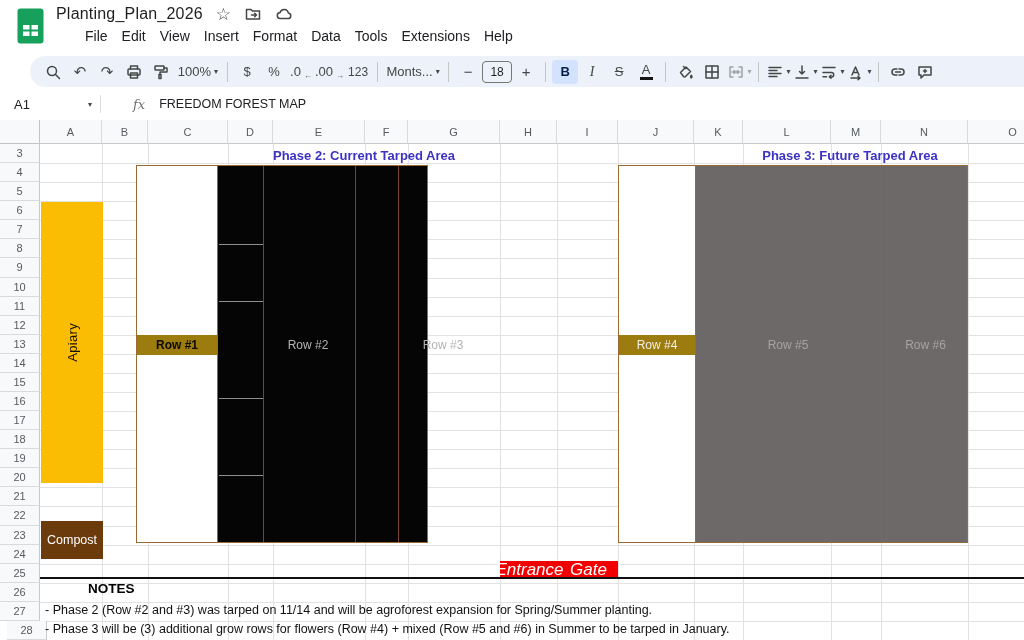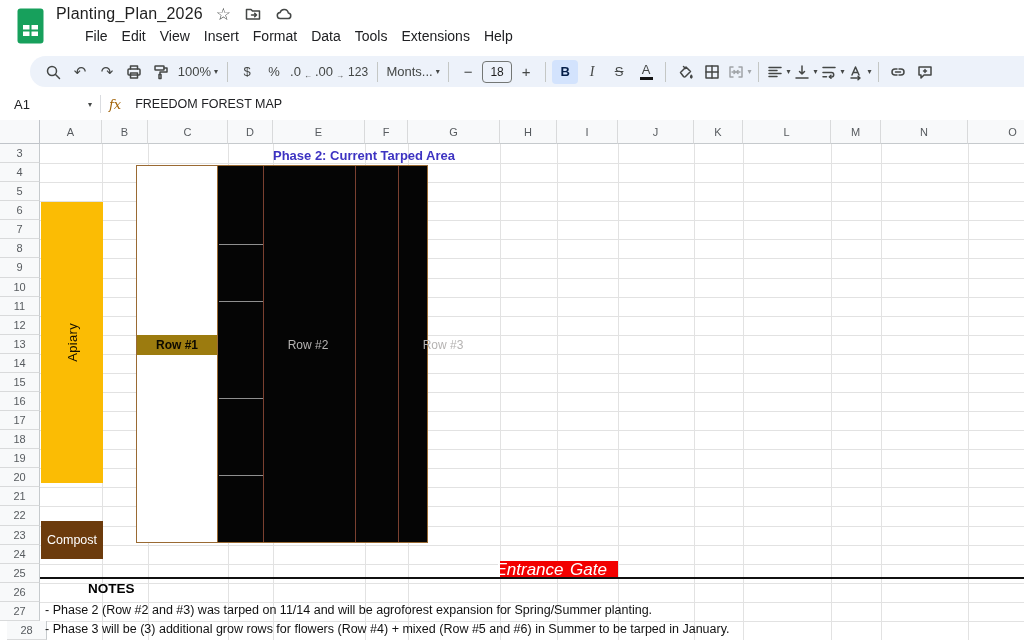--- a/index.html
+++ b/index.html
@@ -29,21 +29,21 @@
   #italic-btn{font-style:italic;font-family:"Liberation Serif",serif;font-size:14px;}
   #strike-btn span{text-decoration:line-through;}
   .a-color{display:flex;flex-direction:column;align-items:center;line-height:1;}
   .a-color .bar{width:13px;height:3px;background:#151515;margin-top:1px;}
   .grayed{opacity:.45;}
 
   
   #fbar{position:absolute;top:88px;left:0;width:100%;height:32px;background:#fff;border-bottom:1px solid #e3e6ea;display:flex;align-items:center;}
   #namebox{width:78px;display:flex;align-items:center;justify-content:space-between;padding:0 8px 0 14px;font-size:13px;color:#202124;}
   .vdiv{width:1px;height:18px;background:#dadce0;}
-  #fx{font-family:"DejaVu Serif",serif;font-style:italic;color:#a16207;font-size:13px;margin:0 14px 0 8px;}
+  #fx{font-family:"DejaVu Serif",serif;font-style:italic;color:#737373;font-size:13px;margin:0 14px 0 32px;}
   #formula-input{font-size:12.5px;color:#202124;flex:1;}
 
   
   #grid{position:absolute;top:120px;left:0;width:1024px;height:520px;overflow:hidden;background:#fff;}
   #corner{position:absolute;left:0;top:0;width:40px;height:24px;background:#f8f9fa;border-right:1px solid #c0c4c9;border-bottom:1px solid #c0c4c9;box-sizing:border-box;z-index:3;}
   .ch{position:absolute;top:0;height:24px;box-sizing:border-box;background:#f8f9fa;border-right:1px solid #d9dadb;border-bottom:1px solid #c6cacd;color:#575b5f;font-size:11px;display:flex;align-items:center;justify-content:center;z-index:2;}
   .rh{position:absolute;left:0;width:40px;box-sizing:border-box;background:#f8f9fa;border-right:1px solid #c6cacd;border-bottom:1px solid #d9dadb;color:#575b5f;font-size:11px;display:flex;align-items:center;justify-content:center;z-index:2;}
   .gl{position:absolute;background:#e2e2e2;z-index:1;}
 
   
@@ -388,20 +388,39 @@
           <span>Row #1</span>
         </div>
       <div class="rowband darklabel" style="left:125px;width:92px;">
           <span>Row #2</span>
         </div>
       <div class="rowband darklabel" style="left:260px;width:92px;">
           <span>Row #3</span>
         </div>
     </div>
 
+    <div id="p3-title" class="ov phase-title">
+        <span>Phase 3: Future Tarped Area</span>
+      </div>
+    <div id="p3-map" class="ov mapbox">
+      <div id="p3-gray" class="fill-abs">
+        <div class="vline v3" style="left:49px;"></div>
+        <div class="vline v3" style="left:137px;"></div>
+        <div class="vline v3" style="left:187px;"></div>
+      </div>
+      <div id="row4" class="rowband gold">
+          <span>Row #4</span>
+        </div>
+      <div class="rowband graylabel" style="left:125px;width:88px;">
+          <span>Row #5</span>
+        </div>
+      <div class="rowband graylabel" style="left:263px;width:87px;">
+          <span>Row #6</span>
+        </div>
+    </div>
 
     <div id="gate-block" class="ov">
       <span>Entrance</span>
       <span>Gate</span>
     </div>
     <div id="fence-line" class="ov"></div>
     <div id="notes-title" class="ov"><span>NOTES</span></div>
     <div id="note-1" class="ov note-line"><span>- Phase 2 (Row #2 and #3) was tarped on 11/14 and will be agroforest expansion for Spring/Summer planting.</span></div>
     <div id="note-2" class="ov note-line"><span>- Phase 3 will be (3) additional grow rows for flowers (Row #4) + mixed (Row #5 and #6) in Summer to be tarped in January.</span></div>
   </div>

